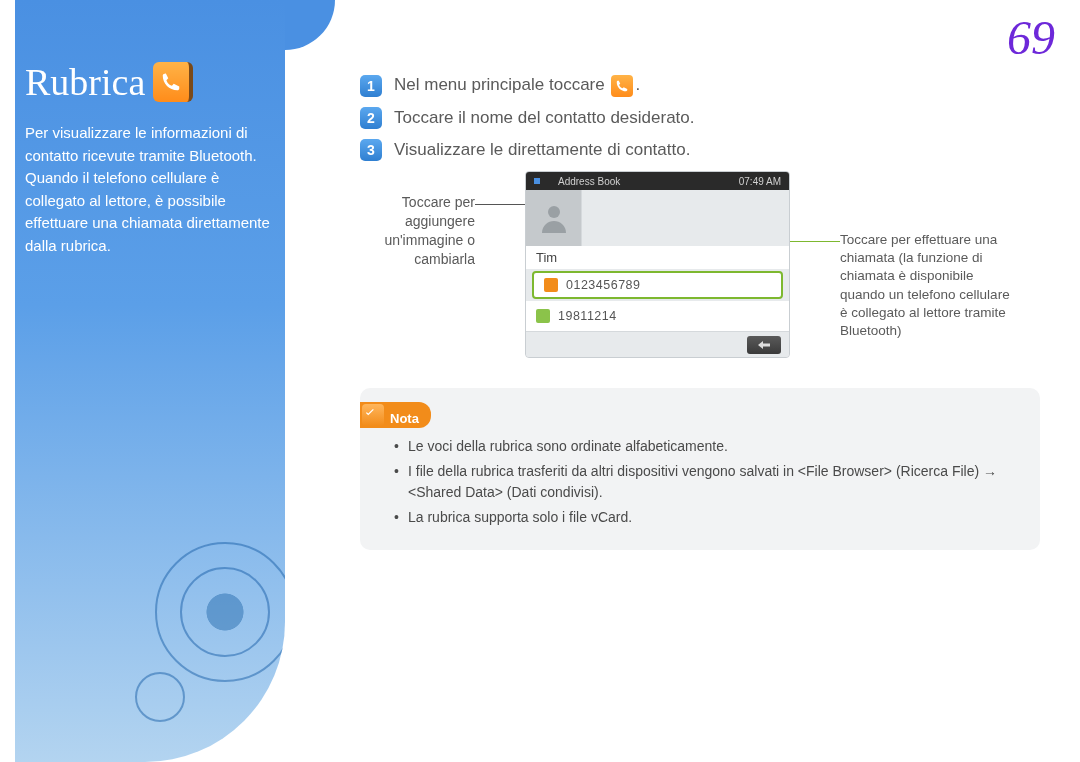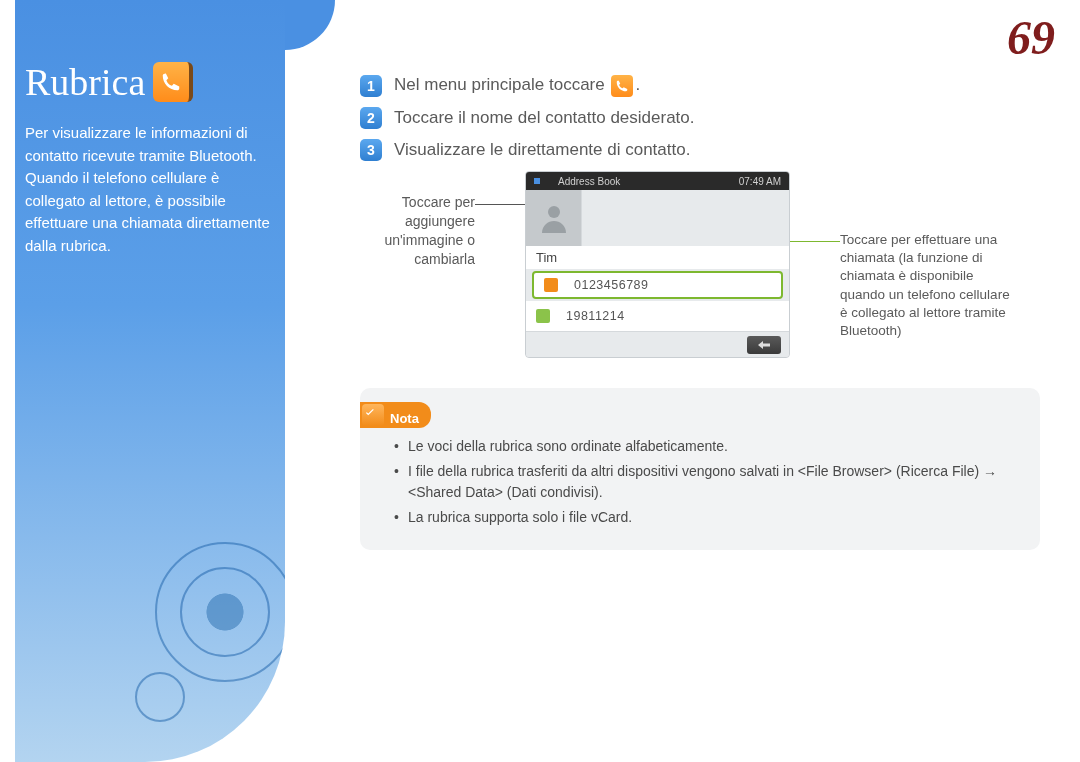--- a/index.html
+++ b/index.html
@@ -13,22 +13,22 @@
   }
 
   
   .page-number {
     position: absolute;
     top: 10px;
     right: 25px;
     font-size: 48px;
     font-style: italic;
     font-family: Georgia, serif;
-    color: #7f1d1d;
-    font-weight: 700;
+    color: #6d28d9;
+    font-weight: 400;
   }
 
   
   .sidebar {
     position: absolute;
     left: 15px;
     top: 0;
     width: 270px;
     height: 762px;
     background: linear-gradient(180deg, #4a90e2 0%, #5b9fe8 40%, #b3d4f0 100%);
@@ -200,21 +200,21 @@
     color:#444;
     display:flex;
     align-items:flex-start;
   }
   .detail-row {
     background:#fff;
     height: 30px;
     display:flex;
     align-items:center;
     padding: 0 10px;
-    gap:16px;
+    gap:8px;
     font-size: 12.5px;
     color:#555;
     letter-spacing: 0.5px;
   }
   .detail-row.highlight {
     border: 2px solid #7db82f;
     border-radius: 4px;
     margin: 2px 6px;
     height: 28px;
     background:#fff;

